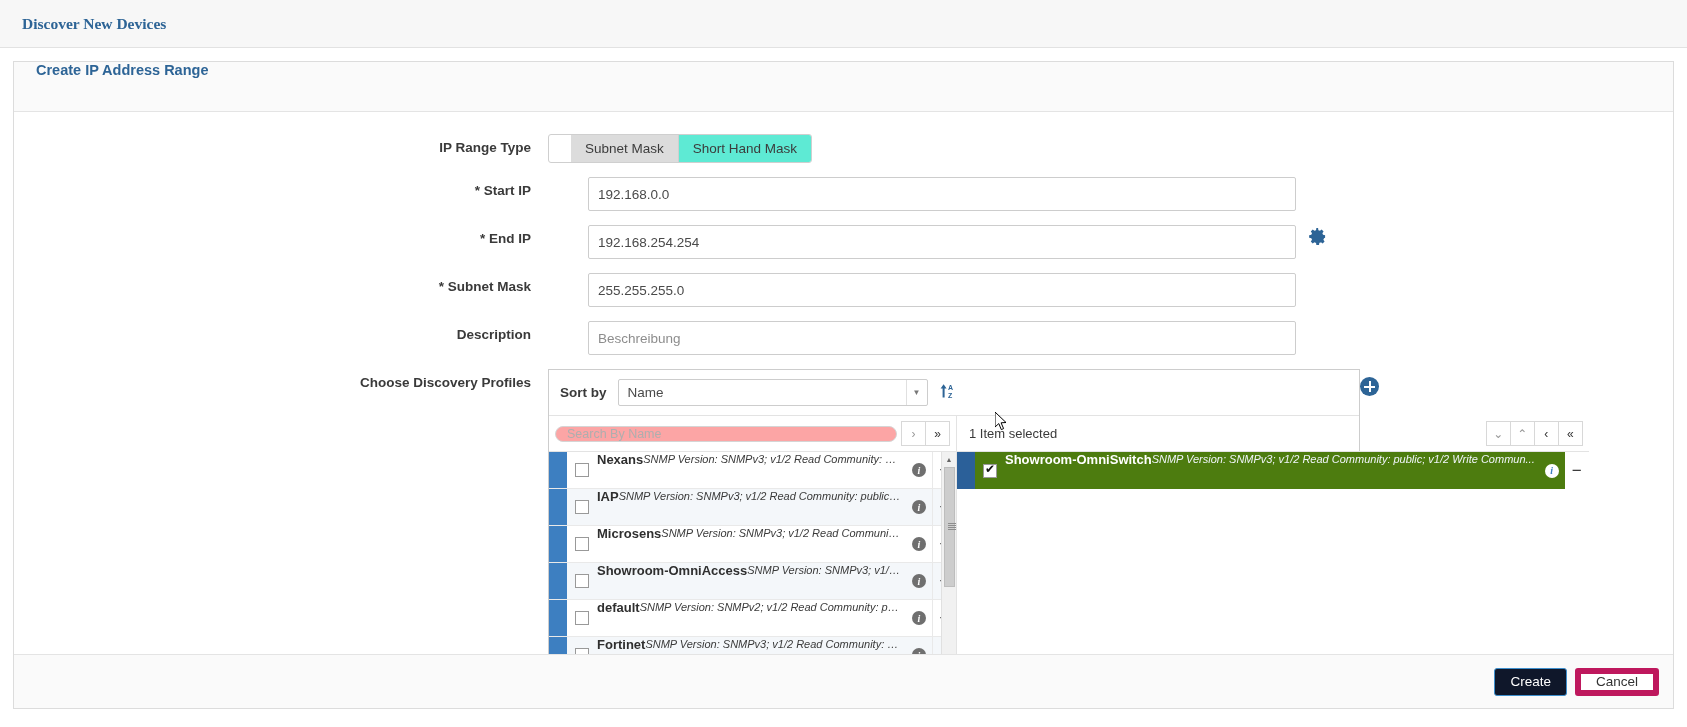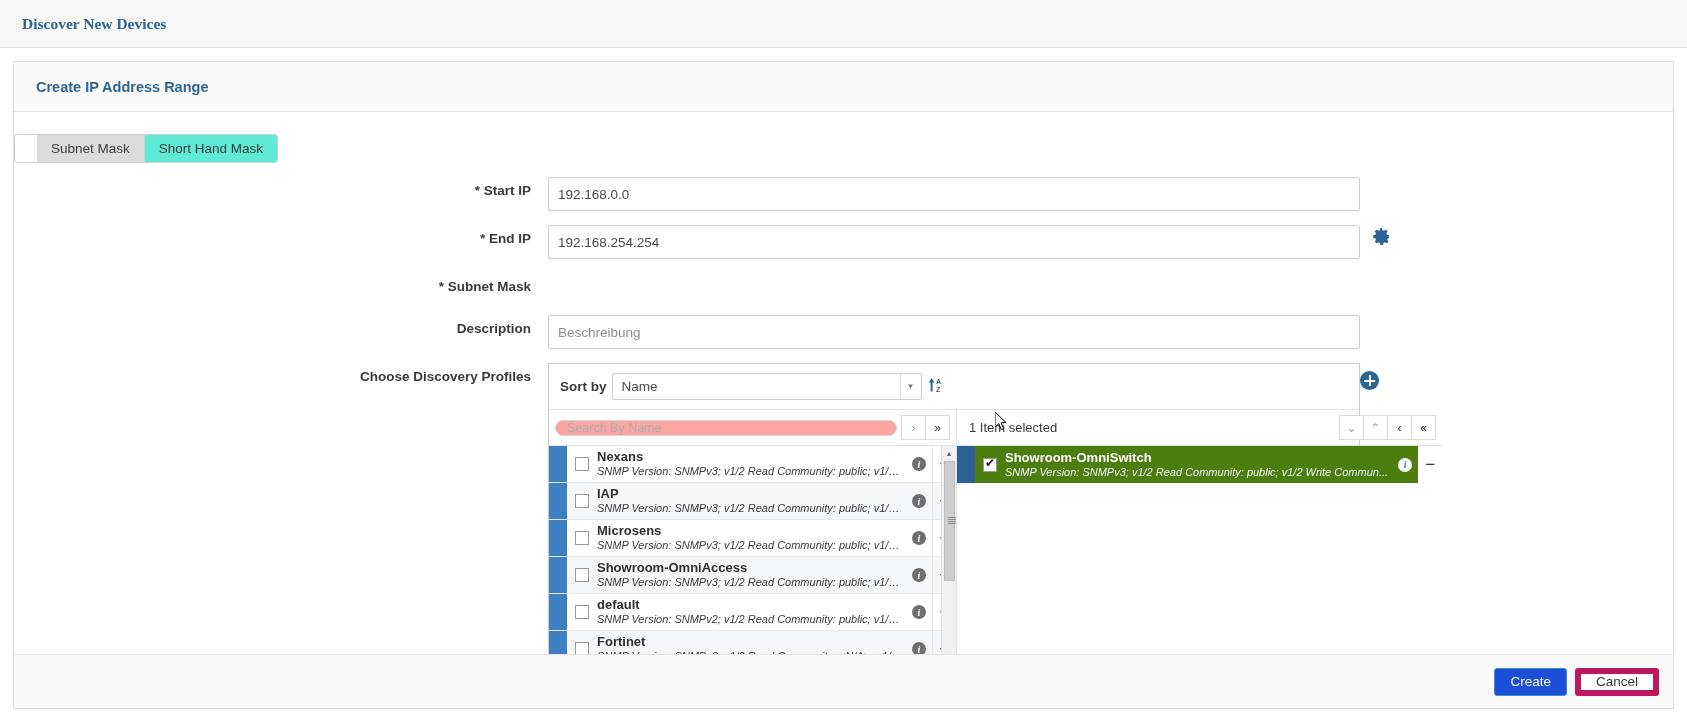--- a/index.html
+++ b/index.html
@@ -36,21 +36,20 @@
     background: #ffffff;
     height: 648px;
     display: flex;
     flex-direction: column;
   }
   .card-header {
     height: 50px;
     background: #fafafa;
     border-bottom: 1px solid #e4e4e4;
     display: flex;
-    align-items: center;
     padding-left: 22px;
   }
   .card-header .title {
     color: #2d6496;
     font-size: 14.5px;
     font-weight: bold;
   }
   .card-body {
     flex: 1;
     padding: 22px 0 0 0;
@@ -79,30 +78,31 @@
     text-align: right;
     padding-right: 17px;
     font-size: 13.5px;
     color: #3a3a3a;
     font-weight: bold;
     line-height: 28px;
     flex: none;
   }
 
   .text-input {
-    width: 812px;
+    width: 708px;
     height: 29px;
     border: 1px solid #cdcdcd;
     border-radius: 2px;
     padding: 16px 9px;
     font-family: "Liberation Sans", sans-serif;
     font-size: 13.5px;
     color: #4a4a4a;
     background: #ffffff;
     outline: none;
+    margin-left: 40px;
   }
   .text-input::placeholder { color: #8d8d8d; }
 
   
   .segmented {
     display: inline-flex;
     border: 1px solid #cfcfcf;
     border-radius: 3px;
     overflow: hidden;
     height: 29px;
@@ -151,21 +151,21 @@
   .picker {
     width: 812px;
     border: 1px solid #cdcdcd;
     background: #ffffff;
   }
   .picker-sort {
     display: flex;
     align-items: center;
     padding: 9px 11px;
     border-bottom: 1px solid #e3e3e3;
-    gap: 5px;
+    gap: 11px;
   }
   .sort-label { font-size: 13.5px; color: #3a3a3a; font-weight: bold; }
   .select-wrap {
     position: relative;
     width: 310px; height: 27px;
     border: 1px solid #cdcdcd;
     border-radius: 2px;
     background: #fff;
     display: flex;
     align-items: center;
@@ -261,21 +261,21 @@
   .cbox.checked::after {
     content: "✔";
     position: absolute;
     left: 1px; top: -3px;
     font-size: 12px;
     color: #111;
     line-height: 14px;
   }
   .row-text {
     flex: 1; min-width: 0;
-    display: flex; flex-direction: column;
+    display: flex; flex-direction: row;
     justify-content: center;
     padding-right: 4px;
   }
   .row-title {
     font-size: 13px;
     color: #2f2f2f;
     font-weight: bold;
     line-height: 15px;
     white-space: nowrap;
   }
@@ -369,39 +369,40 @@
 
   
   .btn {
     height: 28px;
     padding: 0 15px;
     font-size: 13.5px;
     border-radius: 3px;
     font-family: "Liberation Sans", sans-serif;
     cursor: pointer;
   }
-  .btn-primary { background: #1d4ed8; border: 1px solid #3d8fcd; color: #fff; }
+  .btn-primary { background: #0f172a; border: 1px solid #3d8fcd; color: #fff; }
   .btn-default { background: #fff; border: 6px solid #be185d; color: #333; }
 </style>
 </head>
 <body>
 
 <div class="page-header">
   <span class="title">Discover New Devices</span>
 </div>
 
 <div class="card">
 
   <div class="card-header">
     <span class="title">Create IP Address Range</span>
   </div>
 
   <div class="card-body">
 
     <div class="form-row">
+      <div class="form-label">IP Range Type</div>
       <div class="segmented">
         <button class="seg-btn active">Subnet Mask</button>
         <button class="seg-btn">Short Hand Mask</button>
       </div>
     </div>
 
     <div class="form-row">
       <div class="form-label">* Start IP</div>
       <input class="text-input" value="192.168.0.0" style="">
     </div>
@@ -412,20 +413,21 @@
       <span class="row-icon gear-ic">
         <svg width="19" height="19" viewBox="0 0 20 20" aria-hidden="true">
           <path fill="#2d6496" d="M10 6.6a3.4 3.4 0 100 6.8 3.4 3.4 0 000-6.8zm0 5a1.6 1.6 0 110-3.2 1.6 1.6 0 010 3.2z"></path>
           <path fill="#2d6496" d="M18 11.4v-2.8l-2.2-.35a6.1 6.1 0 00-.7-1.7l1.3-1.8-2-2-1.8 1.3a6.1 6.1 0 00-1.7-.7L10.6 1H8.8l-.35 2.35a6.1 6.1 0 00-1.7.7L4.95 2.75l-2 2 1.3 1.8a6.1 6.1 0 00-.7 1.7L1.2 8.6v2.8l2.35.35a6.1 6.1 0 00.7 1.7l-1.3 1.8 2 2 1.8-1.3c.53.3 1.1.54 1.7.7l.35 2.35h2.8l.35-2.35c.6-.16 1.17-.4 1.7-.7l1.8 1.3 2-2-1.3-1.8c.3-.53.54-1.1.7-1.7L18 11.4z"></path>
         </svg>
       </span>
     </div>
 
     <div class="form-row">
       <div class="form-label">* Subnet Mask</div>
+      <input class="text-input" value="255.255.255.0" style="">
     </div>
 
     <div class="form-row">
       <div class="form-label">Description</div>
       <input class="text-input" placeholder="Beschreibung" style="">
     </div>
 
     <div class="form-row">
       <div class="form-label">Choose Discovery Profiles</div>
 

